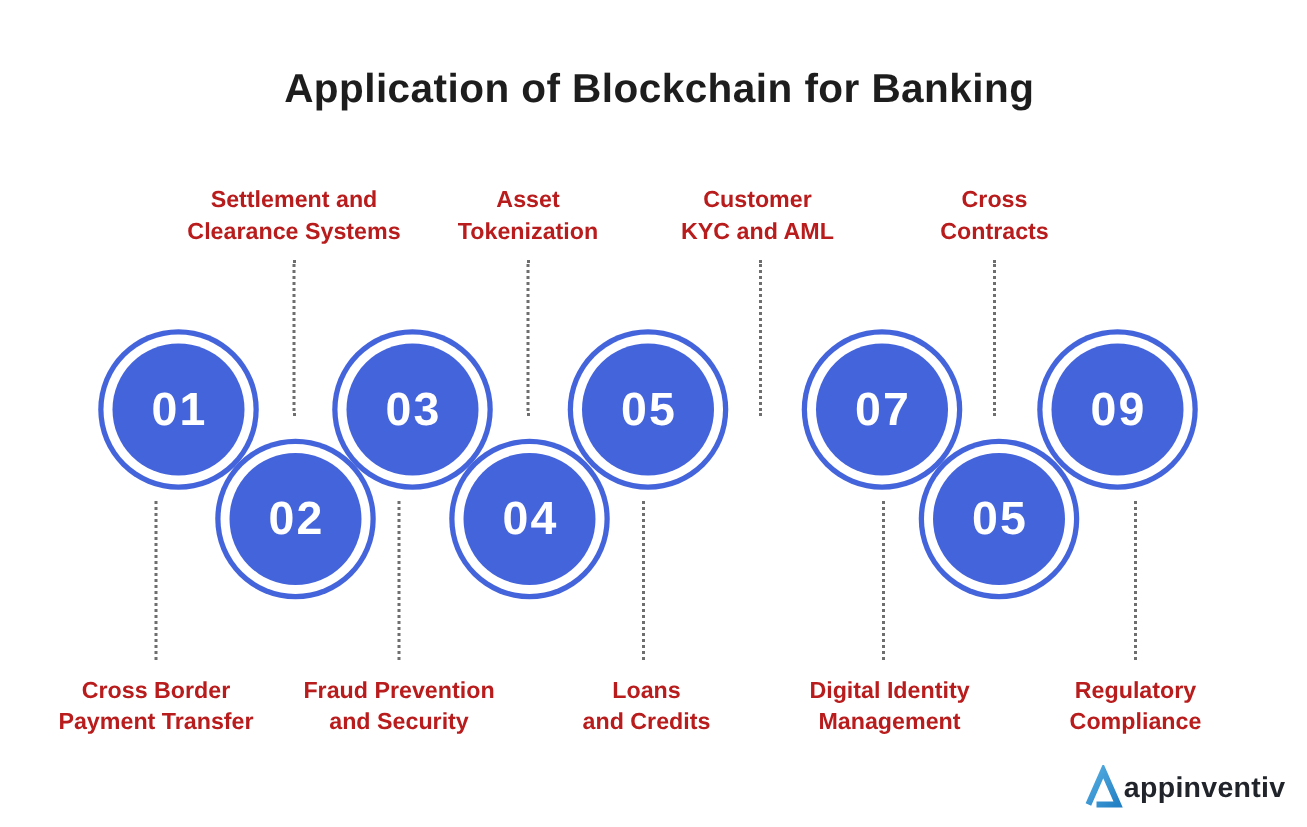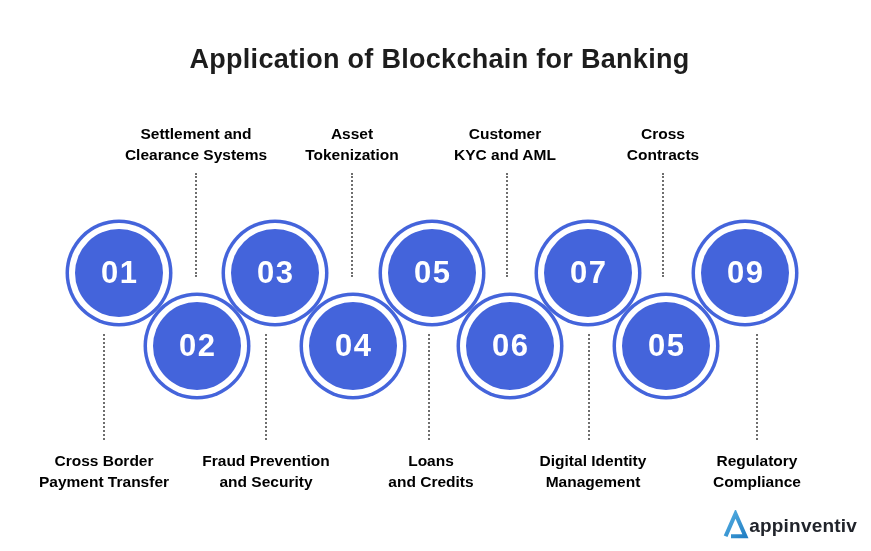--- a/index.html
+++ b/index.html
@@ -24,21 +24,21 @@
     color: #1d1d1d;
     letter-spacing: 0.3px;
   }
 
   .step-label {
     position: absolute;
     width: 210px;
     text-align: center;
     font-size: 15.5px;
     font-weight: 600;
-    color: #000000;
+    color: #b91c1c;
     line-height: 21px;
   }
   .step-label span { display: block; }
 
   .dotline {
     position: absolute;
     width: 0;
     border-left: 2px dotted #6e6e6e;
   }
 
@@ -124,23 +124,20 @@
   <div class="circle" style="left:701px;top:229px;">
       <span class="num">09</span>
     </div>
 
   <div class="circle" style="left:153px;top:302px;">
       <span class="num">02</span>
     </div>
   <div class="circle" style="left:309px;top:302px;">
       <span class="num">04</span>
     </div>
-  <div class="circle" style="left:466px;top:302px;">
-      <span class="num">06</span>
-    </div>
   <div class="circle" style="left:622px;top:302px;">
       <span class="num">05</span>
     </div>
 
   <div class="step-label" style="left:-1px;top:450px;">
     <span>Cross Border</span>
     <span>Payment Transfer</span>
   </div>
   <div class="step-label" style="left:161px;top:450px;">
     <span>Fraud Prevention</span>

